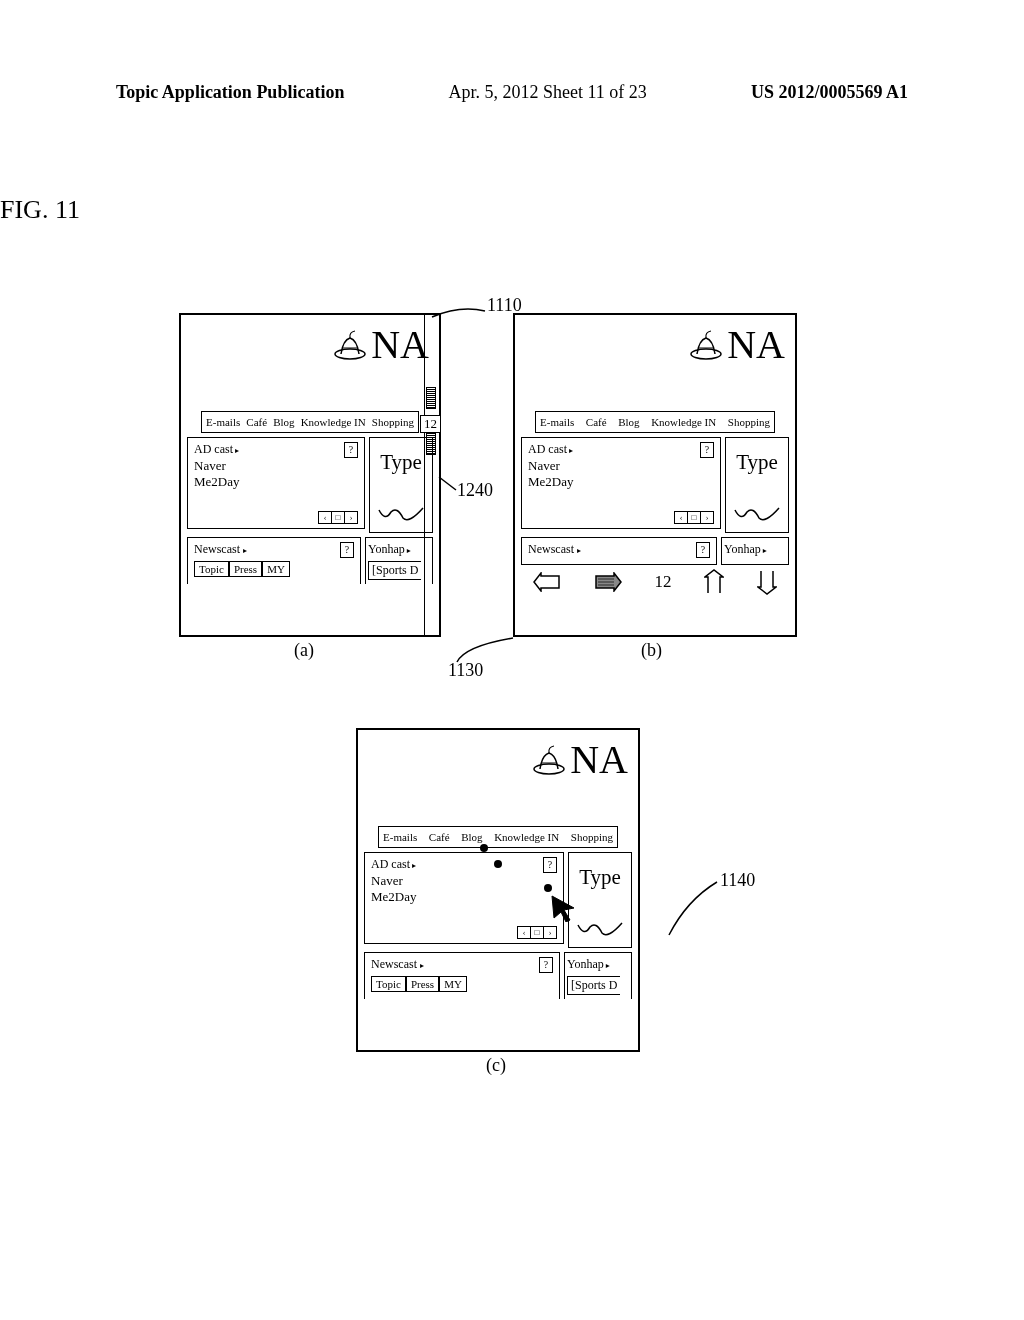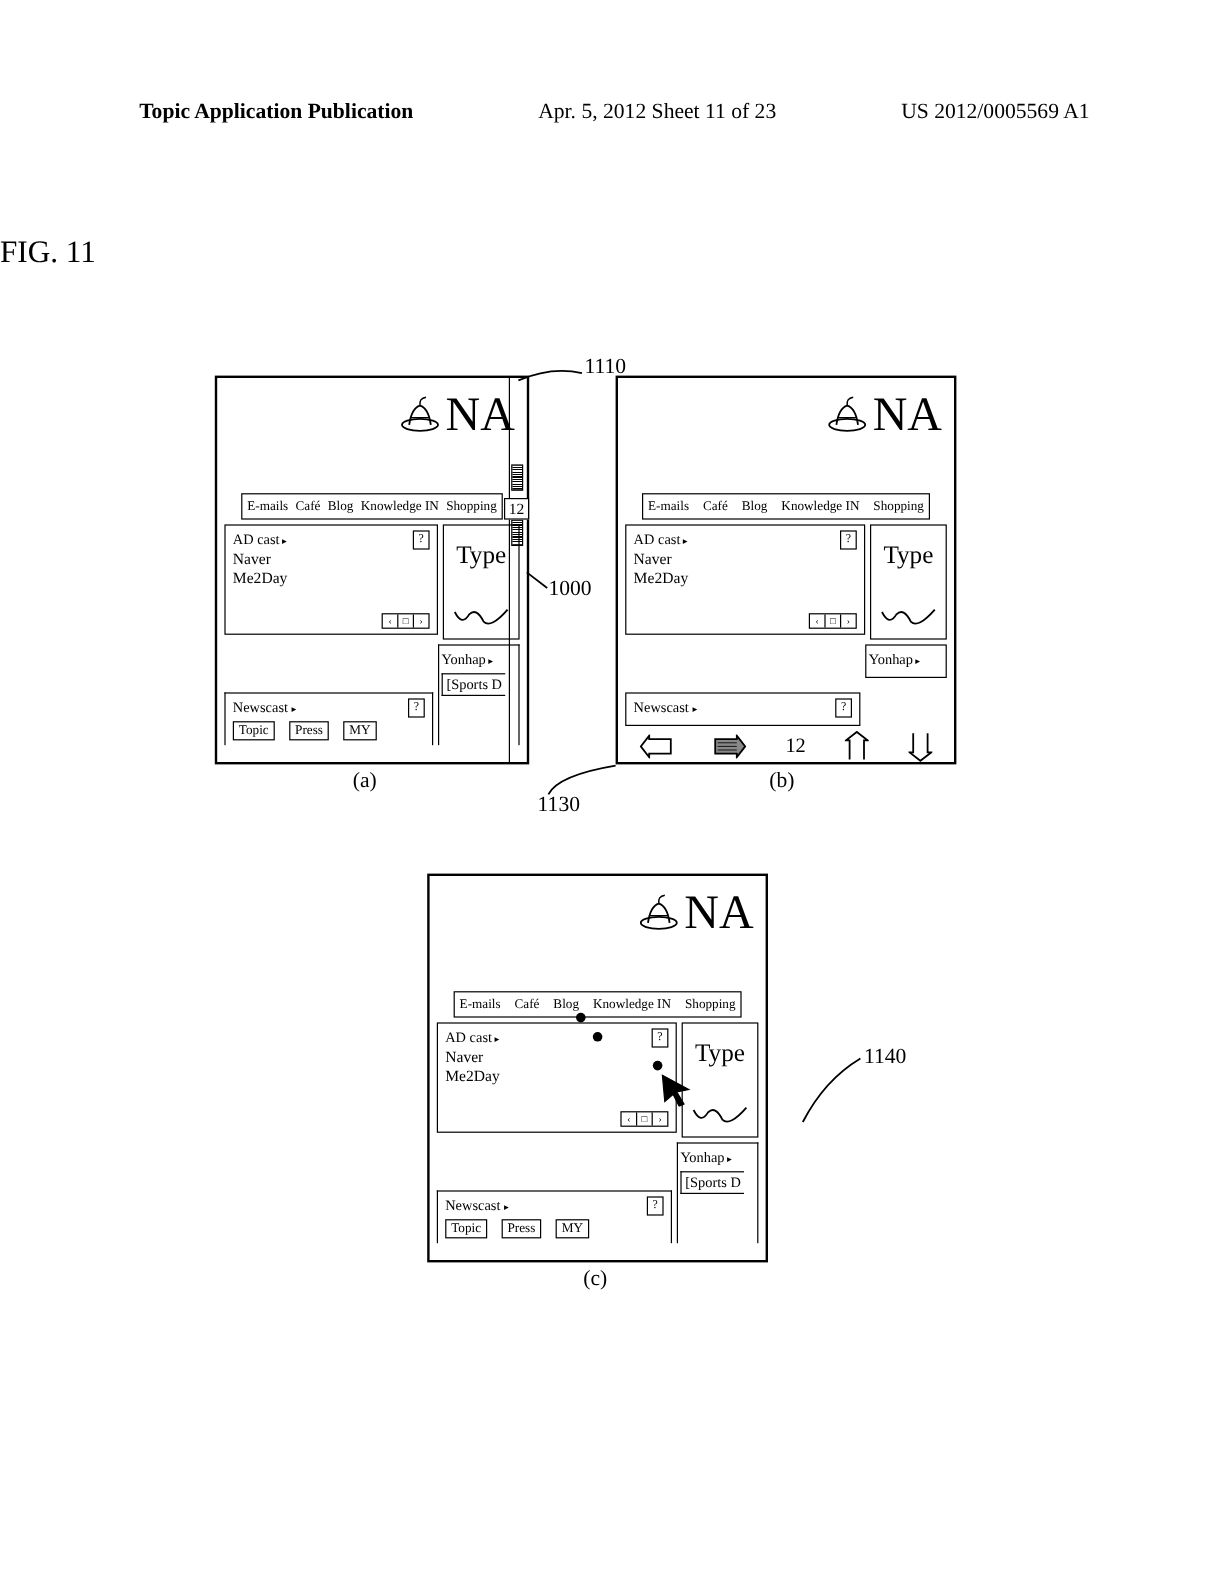--- a/index.html
+++ b/index.html
@@ -15,21 +15,21 @@
     position: absolute;
     top: 82px;
     left: 116px;
     right: 116px;
     font-size: 18px;
     display: flex;
     justify-content: space-between;
   }
   .page-header .left { font-weight: bold; }
   .page-header .center { font-weight: normal; }
-  .page-header .right { font-weight: normal; }
+  .page-header .right { font-weight: bold; }
   .figure-title {
     position: absolute;
     top: 195px;
     left: 0; right: 0;
     text-align: left;
     font-size: 26px;
     font-weight: normal;
   }
   .panel {
     position: absolute;
@@ -108,33 +108,32 @@
     margin: 2px 6px 0 6px;
     gap: 4px;
   }
   .news-left {
     border: 1.5px solid #000;
     flex: 1;
     padding: 4px 6px;
     font-size: 12px;
     border-bottom: none;
     position: relative;
-    margin-top: 40px;
   }
   .news-right {
     border: 1.5px solid #000;
     width: 62px;
     font-size: 12px;
     padding: 4px 2px;
     border-bottom: none;
   }
   .topic-row {
     margin: 4px 0 0 0;
     display: flex;
-    gap: 12px;
+    gap: 0;
     font-size: 11px;
   }
   .topic-row span {
     border: 1px solid #000;
     padding: 1px 4px;
   }
   .sports-box {
     font-size: 12px;
     margin-top: 4px;
     border: 1px solid #000;
@@ -199,21 +198,21 @@
   <span class="right">US 2012/0005569 A1</span>
 </div>
 
 <div class="figure-title">FIG. 11</div>
 
 <div class="ref-label" style="left: 487px; top: 295px;">1110</div>
 <svg class="leader-curve" style="left:430px;top:305px;" width="60" height="20">
     <path d="M55 6 Q 30 0 2 12" stroke="#000" fill="none" stroke-width="1.5"></path>
   </svg>
 
-<div class="ref-label" style="left: 457px; top: 480px;">1000</div>
+<div class="ref-label" style="left: 457px; top: 480px;">1240</div>
 <svg class="leader-curve" style="left:437px;top:475px;" width="22" height="30">
     <path d="M19 15 L2 2" stroke="#000" fill="none" stroke-width="1.5"></path>
   </svg>
 
 <div class="ref-label" style="left: 448px; top: 660px;">1130</div>
 <svg class="leader-curve" style="left:455px;top:636px;" width="60" height="30">
     <path d="M2 26 Q 10 10 58 2" stroke="#000" fill="none" stroke-width="1.5"></path>
   </svg>
 
 <div class="ref-label" style="left: 720px; top: 870px;">1140</div>

